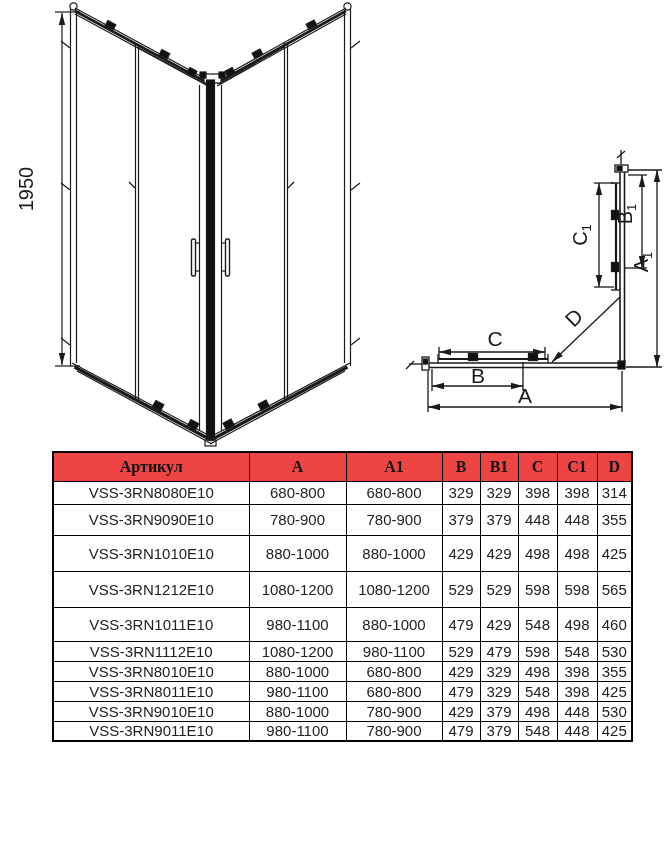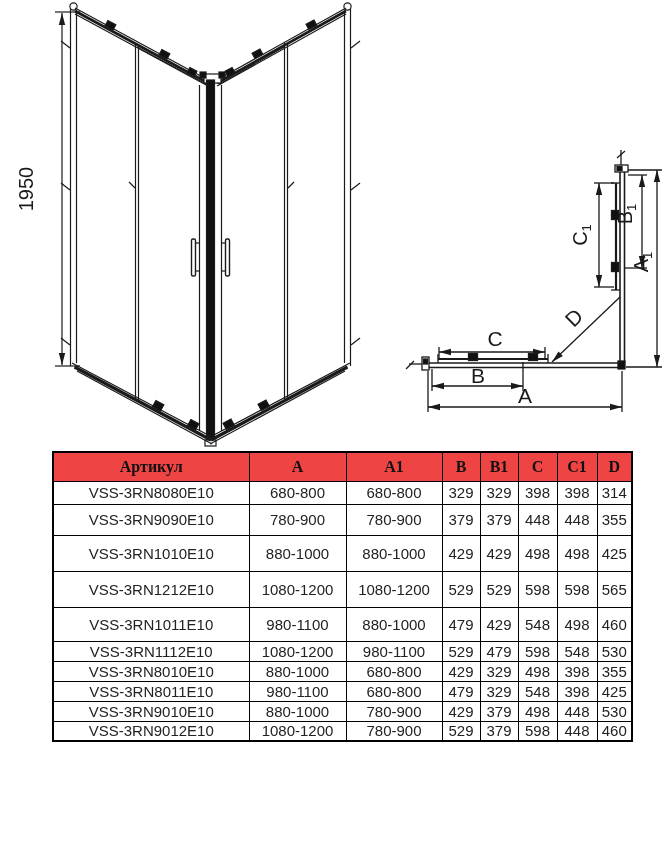--- a/index.html
+++ b/index.html
@@ -349,26 +349,26 @@
             <td>VSS-3RN9010E10</td>
             <td>880-1000</td>
             <td>780-900</td>
             <td>429</td>
             <td>379</td>
             <td>498</td>
             <td>448</td>
             <td>530</td>
           </tr>
           <tr>
-            <td>VSS-3RN9012E10</td>
-            <td>1080-1200</td>
+            <td>VSS-3RN9011E10</td>
+            <td>980-1100</td>
             <td>780-900</td>
-            <td>529</td>
+            <td>479</td>
             <td>379</td>
-            <td>598</td>
+            <td>548</td>
             <td>448</td>
-            <td>460</td>
+            <td>425</td>
           </tr>
         </tbody>
     </table>
   </div>
 
 </div>
 
 </body></html>

